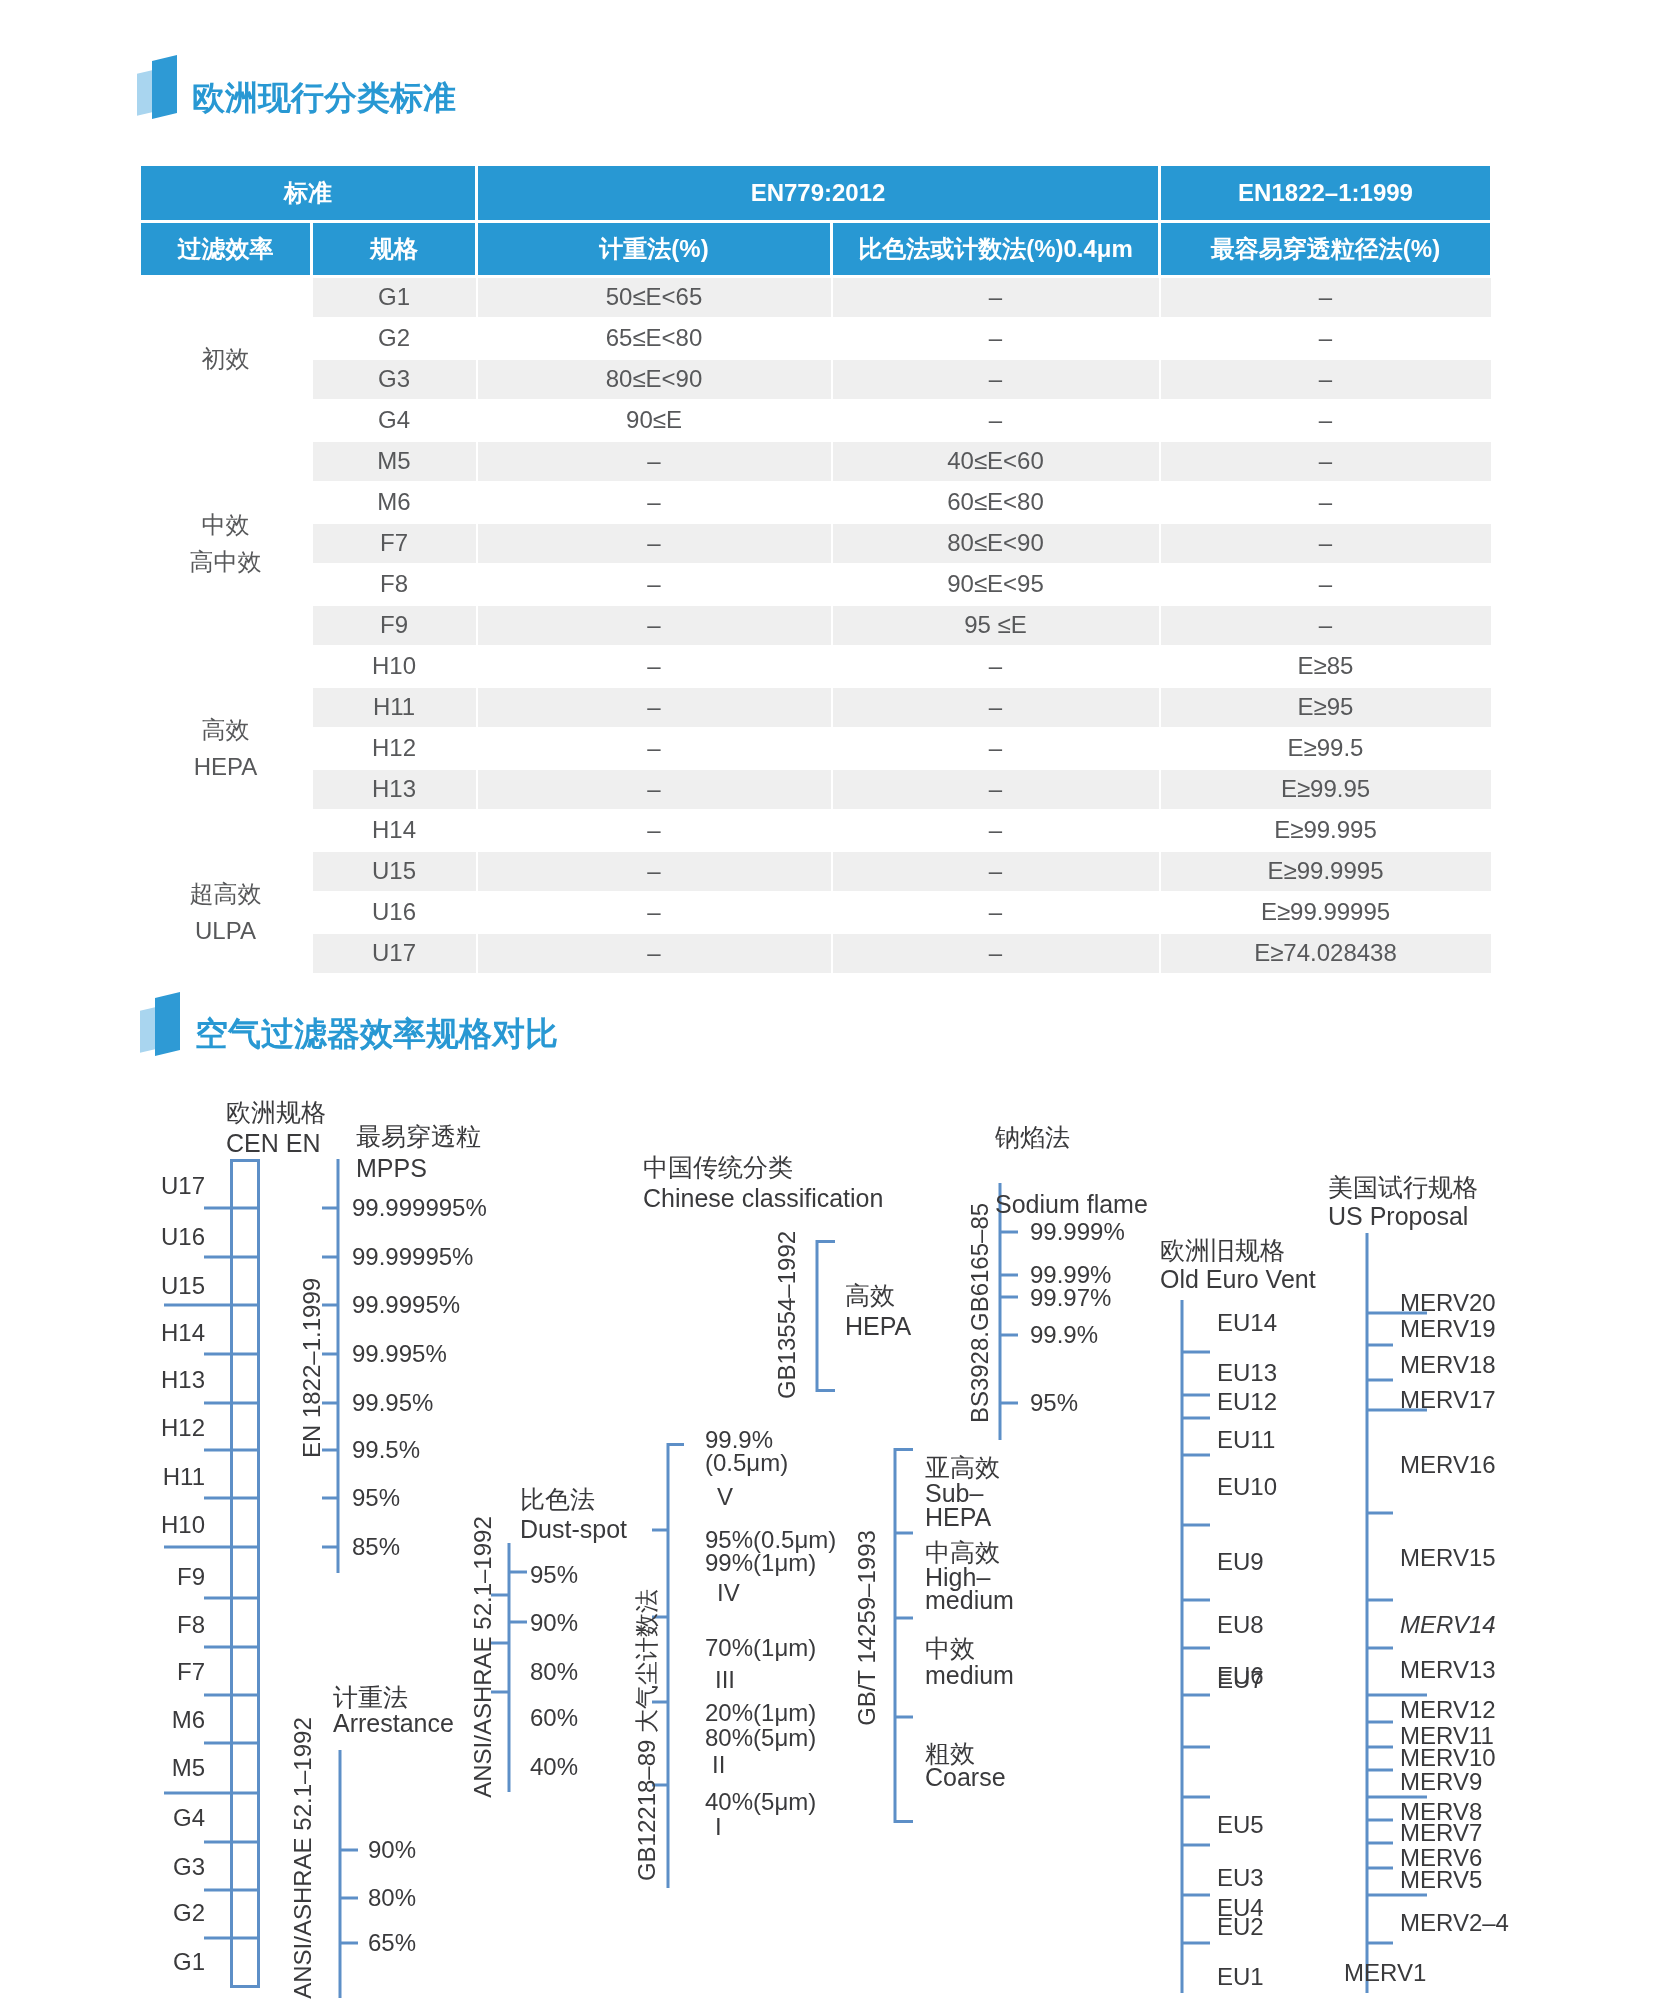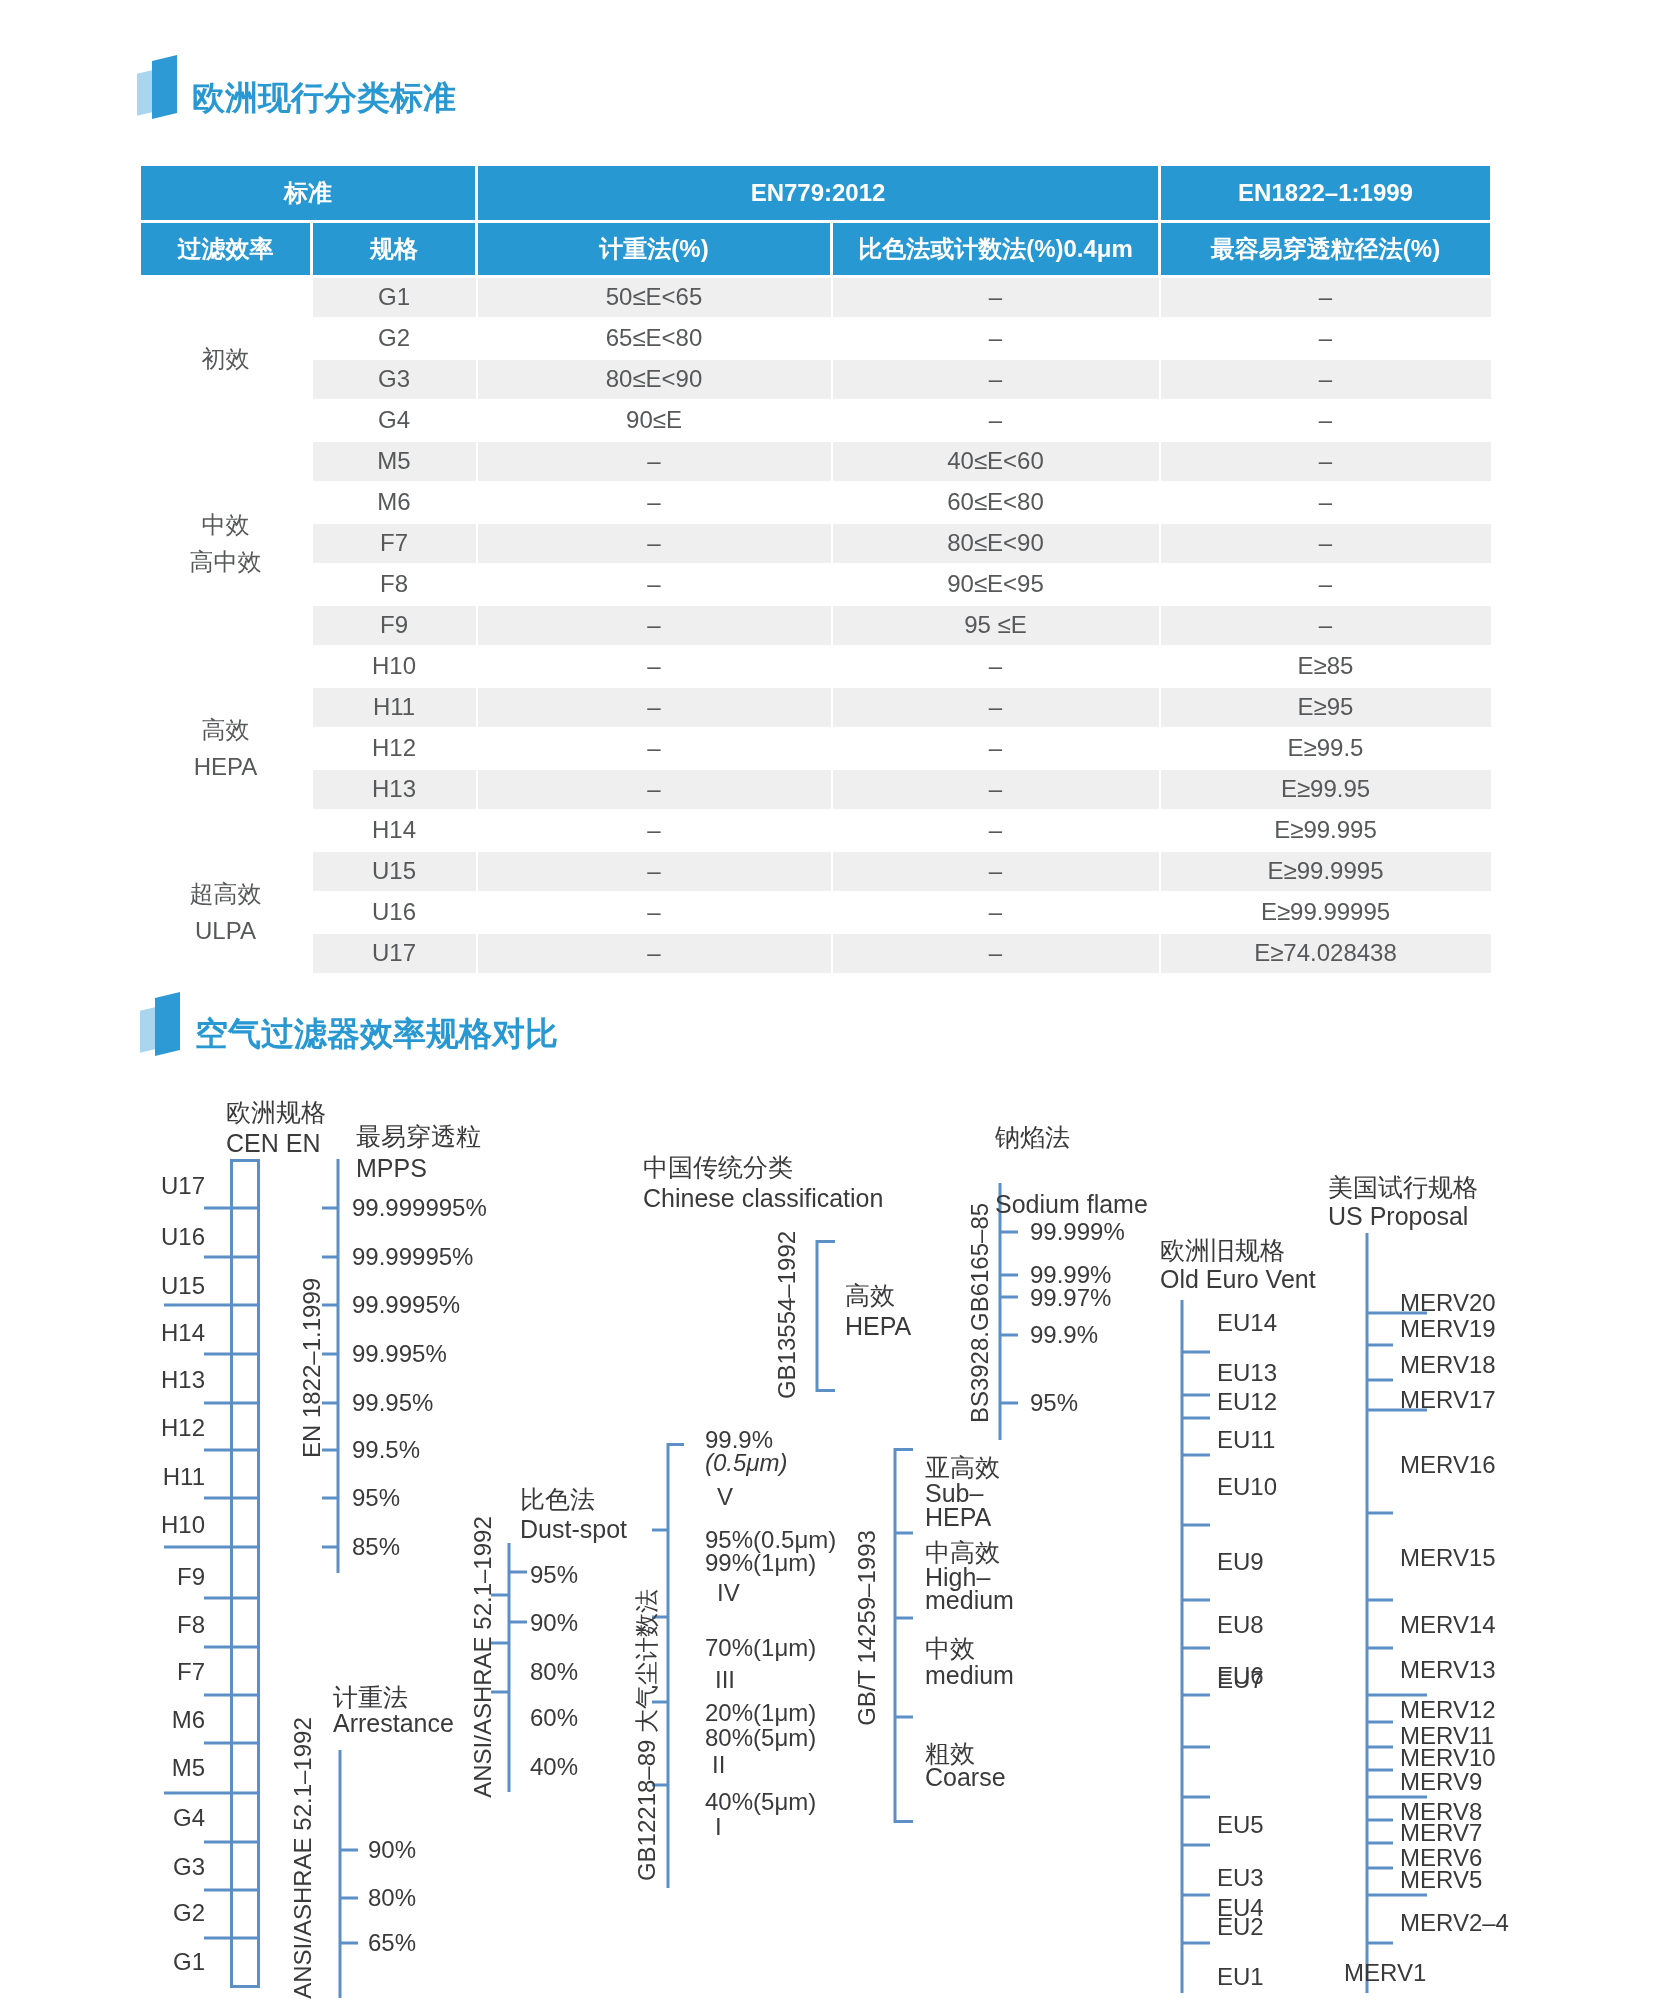--- a/index.html
+++ b/index.html
@@ -357,21 +357,21 @@
 <div class="lbl" style="left:530px; top:1755px;">40%</div>
 
 <div class="hdr" style="left:643px; top:1155px;">中国传统分类</div>
 <div class="hdr" style="left:643px; top:1186px;">Chinese classification</div>
 <div class="vlbl" style="left:787px; top:1315px;">GB13554–1992</div>
 <div class="hdr" style="left:845px; top:1283px;">高效</div>
 <div class="hdr" style="left:845px; top:1314px;">HEPA</div>
 
 <div class="vlbl" style="left:647px; top:1735px;">GB12218–89 大气尘计数法</div>
 <div class="lbl" style="left:705px; top:1428px;">99.9%</div>
-<div class="lbl" style="left:705px; top:1451px;font-style:italic;">(0.5μm)</div>
+<div class="lbl" style="left:705px; top:1451px;">(0.5μm)</div>
 <div class="lbl" style="left:717px; top:1485px;">V</div>
 <div class="lbl" style="left:705px; top:1528px;">95%(0.5μm)</div>
 <div class="lbl" style="left:705px; top:1551px;">99%(1μm)</div>
 <div class="lbl" style="left:717px; top:1581px;">IV</div>
 <div class="lbl" style="left:705px; top:1636px;">70%(1μm)</div>
 <div class="lbl" style="left:715px; top:1668px;">III</div>
 <div class="lbl" style="left:705px; top:1701px;">20%(1μm)</div>
 <div class="lbl" style="left:705px; top:1726px;">80%(5μm)</div>
 <div class="lbl" style="left:712px; top:1753px;">II</div>
 <div class="lbl" style="left:705px; top:1790px;">40%(5μm)</div>
@@ -416,21 +416,21 @@
 <div class="lbl" style="left:1217px; top:1965px;">EU1</div>
 
 <div class="hdr" style="left:1328px; top:1175px;">美国试行规格</div>
 <div class="hdr" style="left:1328px; top:1204px;">US Proposal</div>
 <div class="lbl" style="left:1400px; top:1291px;">MERV20</div>
 <div class="lbl" style="left:1400px; top:1317px;">MERV19</div>
 <div class="lbl" style="left:1400px; top:1353px;">MERV18</div>
 <div class="lbl" style="left:1400px; top:1388px;">MERV17</div>
 <div class="lbl" style="left:1400px; top:1453px;">MERV16</div>
 <div class="lbl" style="left:1400px; top:1546px;">MERV15</div>
-<div class="lbl" style="left:1400px; top:1613px;">MERV14</div>
+<div class="lbl" style="left:1400px; top:1613px;font-style:italic;">MERV14</div>
 <div class="lbl" style="left:1400px; top:1658px;">MERV13</div>
 <div class="lbl" style="left:1400px; top:1698px;">MERV12</div>
 <div class="lbl" style="left:1400px; top:1724px;">MERV11</div>
 <div class="lbl" style="left:1400px; top:1746px;">MERV10</div>
 <div class="lbl" style="left:1400px; top:1770px;">MERV9</div>
 <div class="lbl" style="left:1400px; top:1800px;">MERV8</div>
 <div class="lbl" style="left:1400px; top:1821px;">MERV7</div>
 <div class="lbl" style="left:1400px; top:1846px;">MERV6</div>
 <div class="lbl" style="left:1400px; top:1868px;">MERV5</div>
 <div class="lbl" style="left:1400px; top:1911px;">MERV2–4</div>

